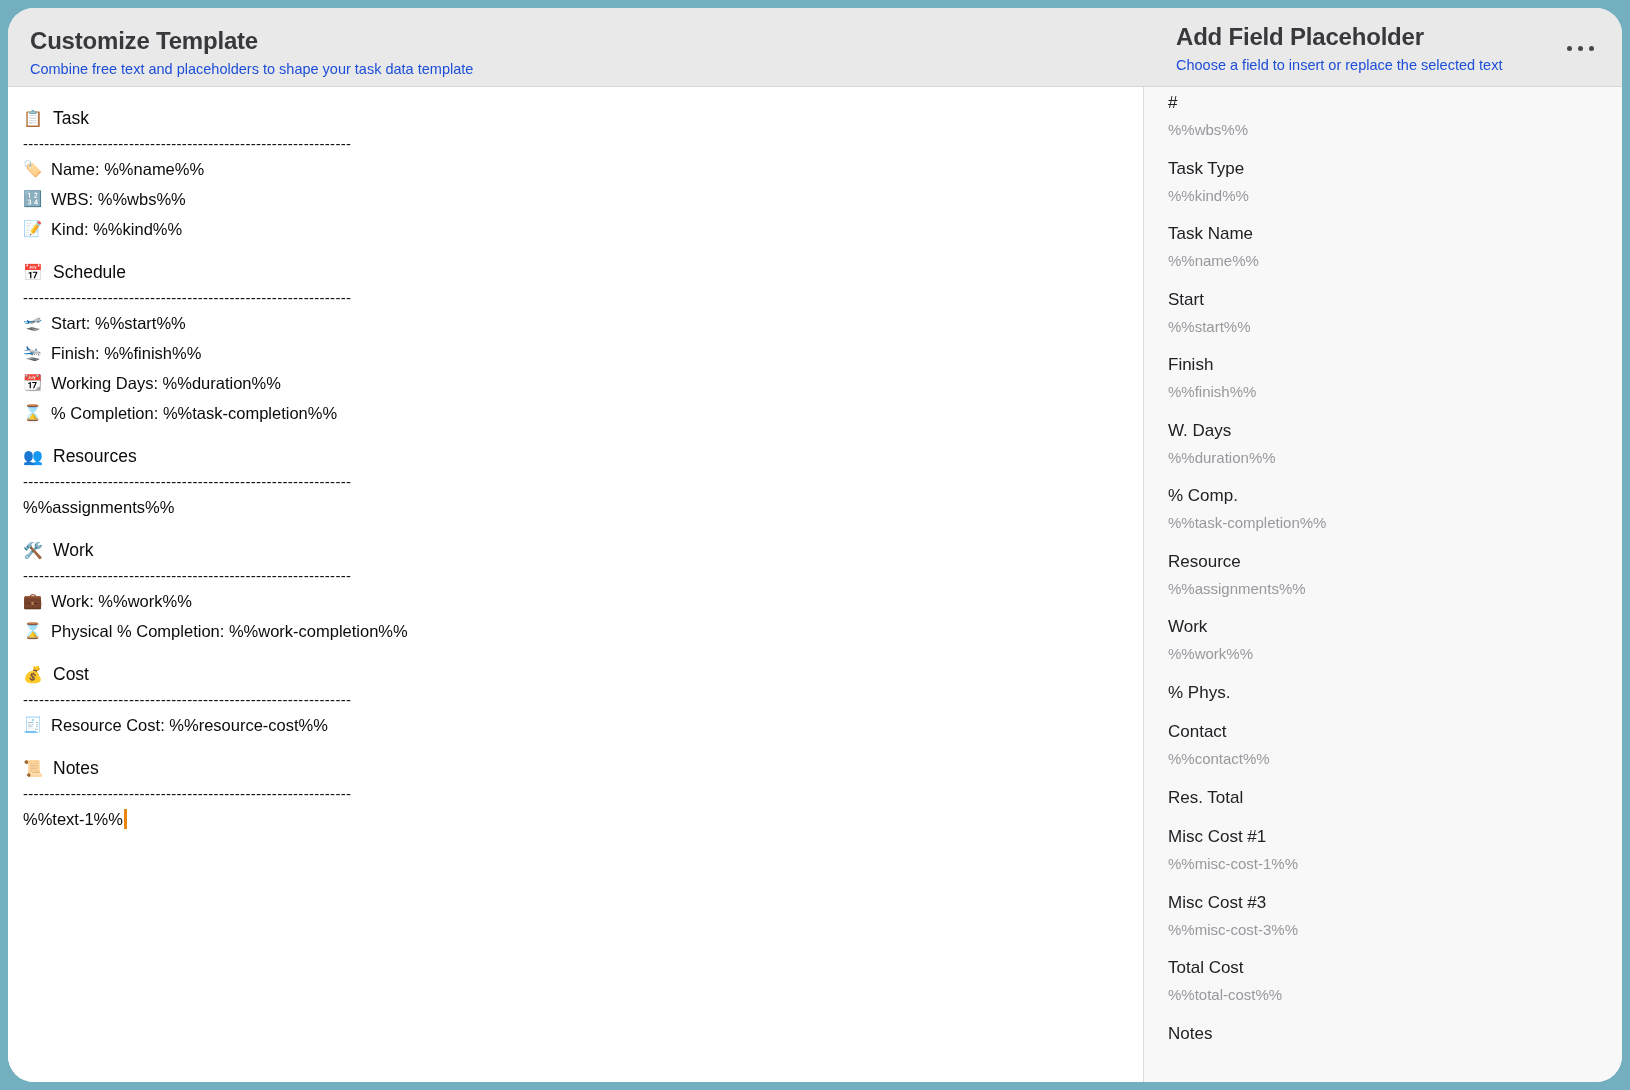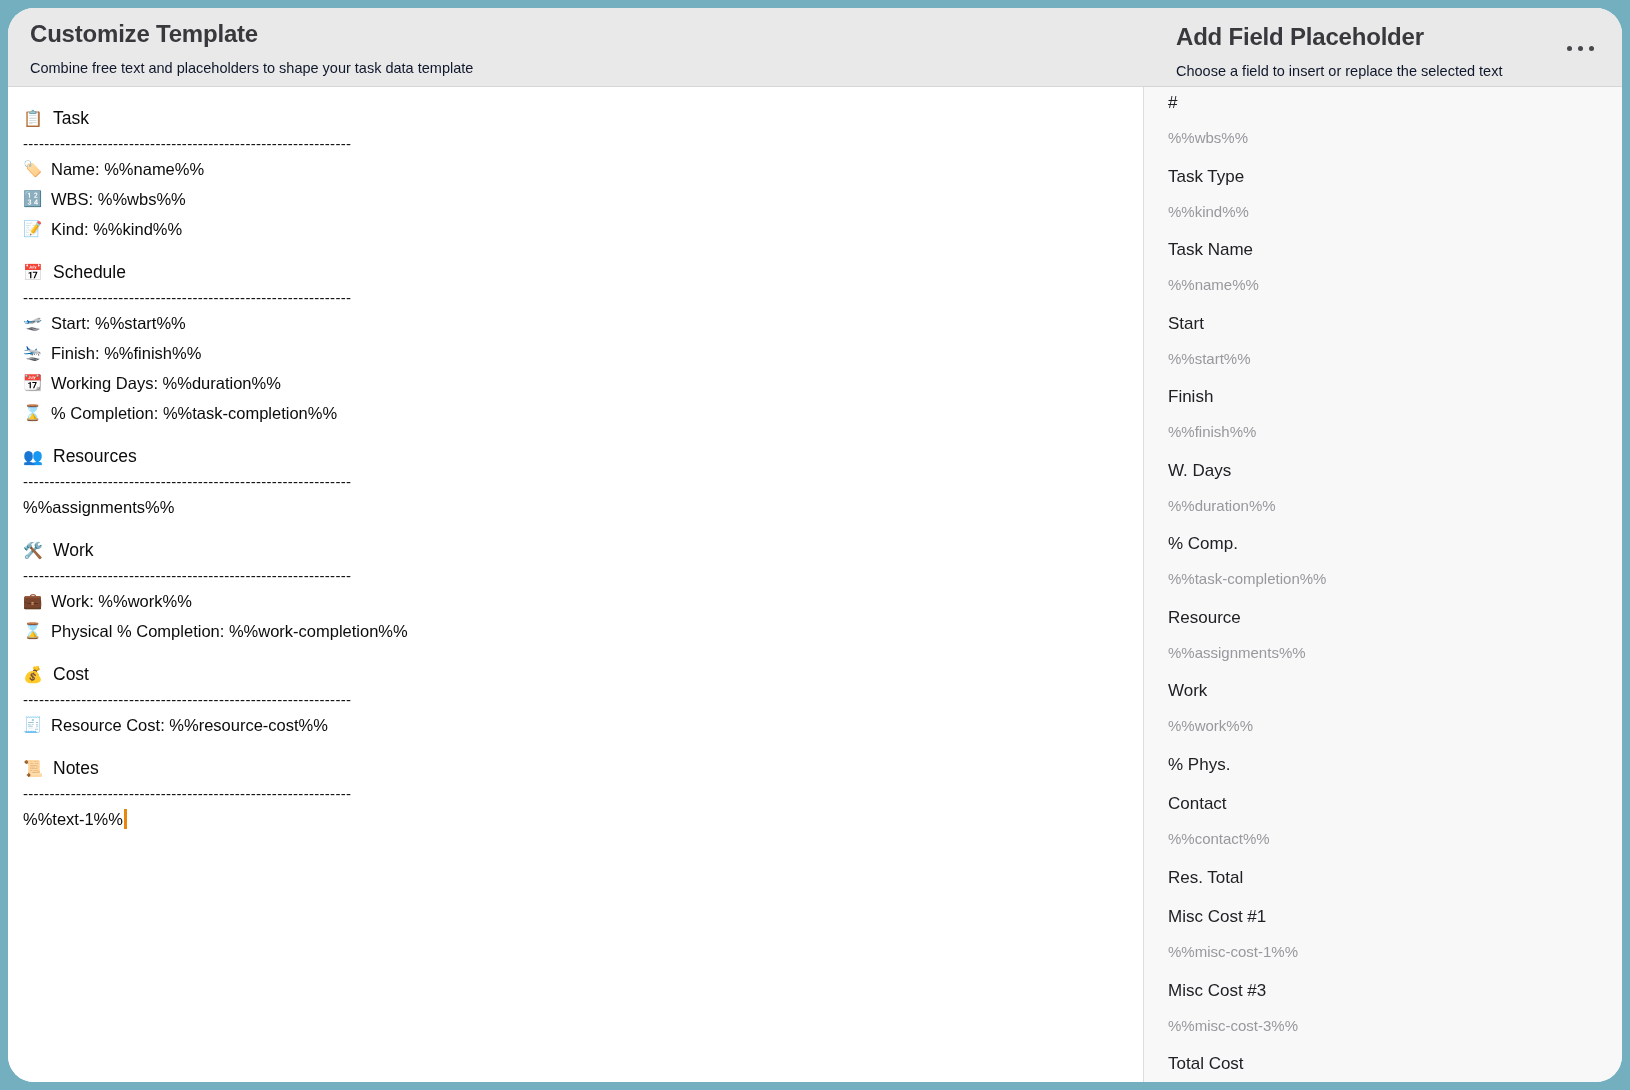--- a/index.html
+++ b/index.html
@@ -12,24 +12,24 @@
   .window {
     position:absolute; left:8px; top:8px; width:1614px; height:1074px;
     background:#ffffff; border-radius:26px; overflow:hidden;
     display:flex; flex-direction:column;
   }
   
   .header-band {
     height:79px; flex:0 0 79px; background:#e9e9ea;
     border-bottom:1px solid #d6d6d8; display:flex;
   }
-  .hdr-left { width:1135px; flex:0 0 1135px; padding:12px 0 0 22px; }
+  .hdr-left { width:1135px; flex:0 0 1135px; padding:19px 0 0 22px; }
   .hdr-right { flex:1; padding:15px 0 16px 33px; position:relative; }
   .hdr-title { font-size:24px; font-weight:600; color:#39393d; letter-spacing:-0.2px; }
-  .hdr-sub { font-size:14.5px; color:#0f172a; margin-top:12px; }
+  .hdr-sub { font-size:14.5px; color:#1d4ed8; margin-top:6px; }
   .more-btn {
     position:absolute; right:24px; top:32px; border:none; background:transparent;
     display:flex; gap:6px; align-items:center; cursor:pointer; padding:6px 4px;
   }
   .more-btn .dot { width:5px; height:5px; border-radius:50%; background:#48484c; }
   
   .main { flex:1; display:flex; min-height:0; }
   .editor {
     width:1135px; flex:0 0 1135px; background:#ffffff;
     padding:16px 20px 0 15px; overflow:hidden; color:#0b0b0c; cursor:text;
@@ -45,21 +45,21 @@
   .tline { height:30px; display:flex; align-items:center; font-size:16.5px; color:#0b0b0c; }
   .tline .ico { width:28px; font-size:15.5px; }
   .caret { display:inline-block; width:3px; height:20px; background:#e8860f; margin-left:1px; }
   
   .fields {
     flex:1; background:#f8f8f9; border-left:1px solid #dddddf;
     padding:5px 10px 0 24px; overflow:hidden;
   }
   .field-item { cursor:pointer; margin-bottom:17.5px; }
   .field-item .lbl { font-size:17px; line-height:22px; color:#212125; font-weight:500; }
-  .field-item .ph  { font-size:15px; line-height:20px; color:#98989d; margin-top:14px; }
+  .field-item .ph  { font-size:15px; line-height:20px; color:#98989d; margin-top:6px; }
 </style>
 </head>
 <body>
 
 <div class="window">
 
   <div class="header-band">
     <div class="hdr-left">
       <div class="hdr-title">Customize Template</div>
       <div class="hdr-sub">Combine free text and placeholders to shape your task data template</div>

